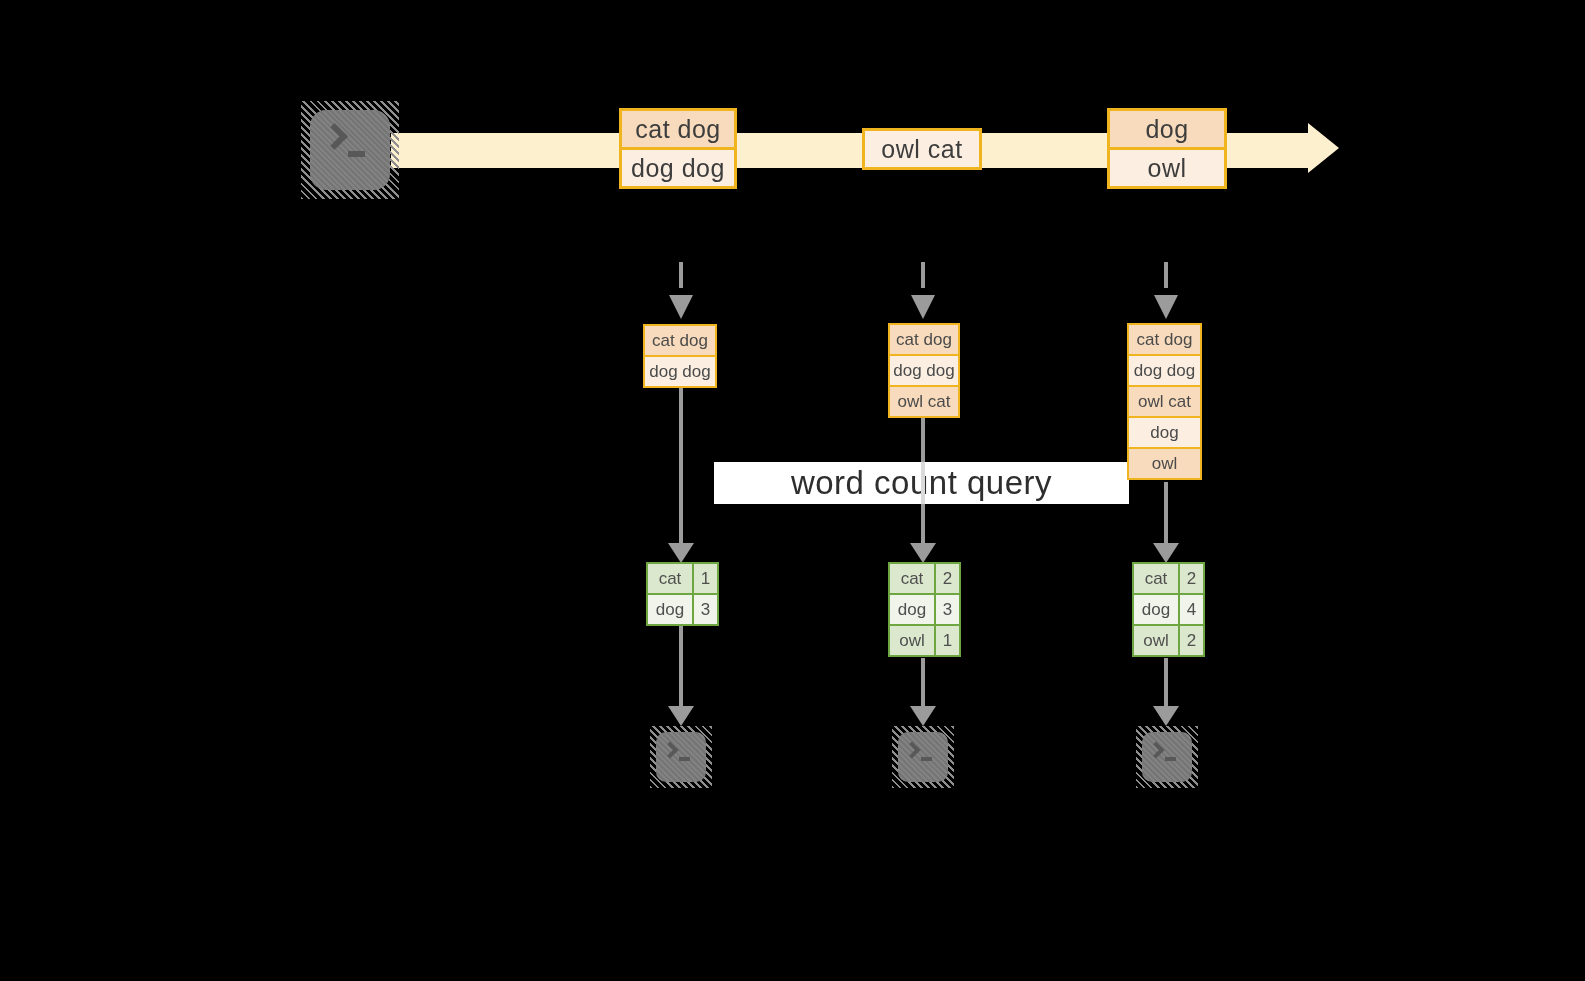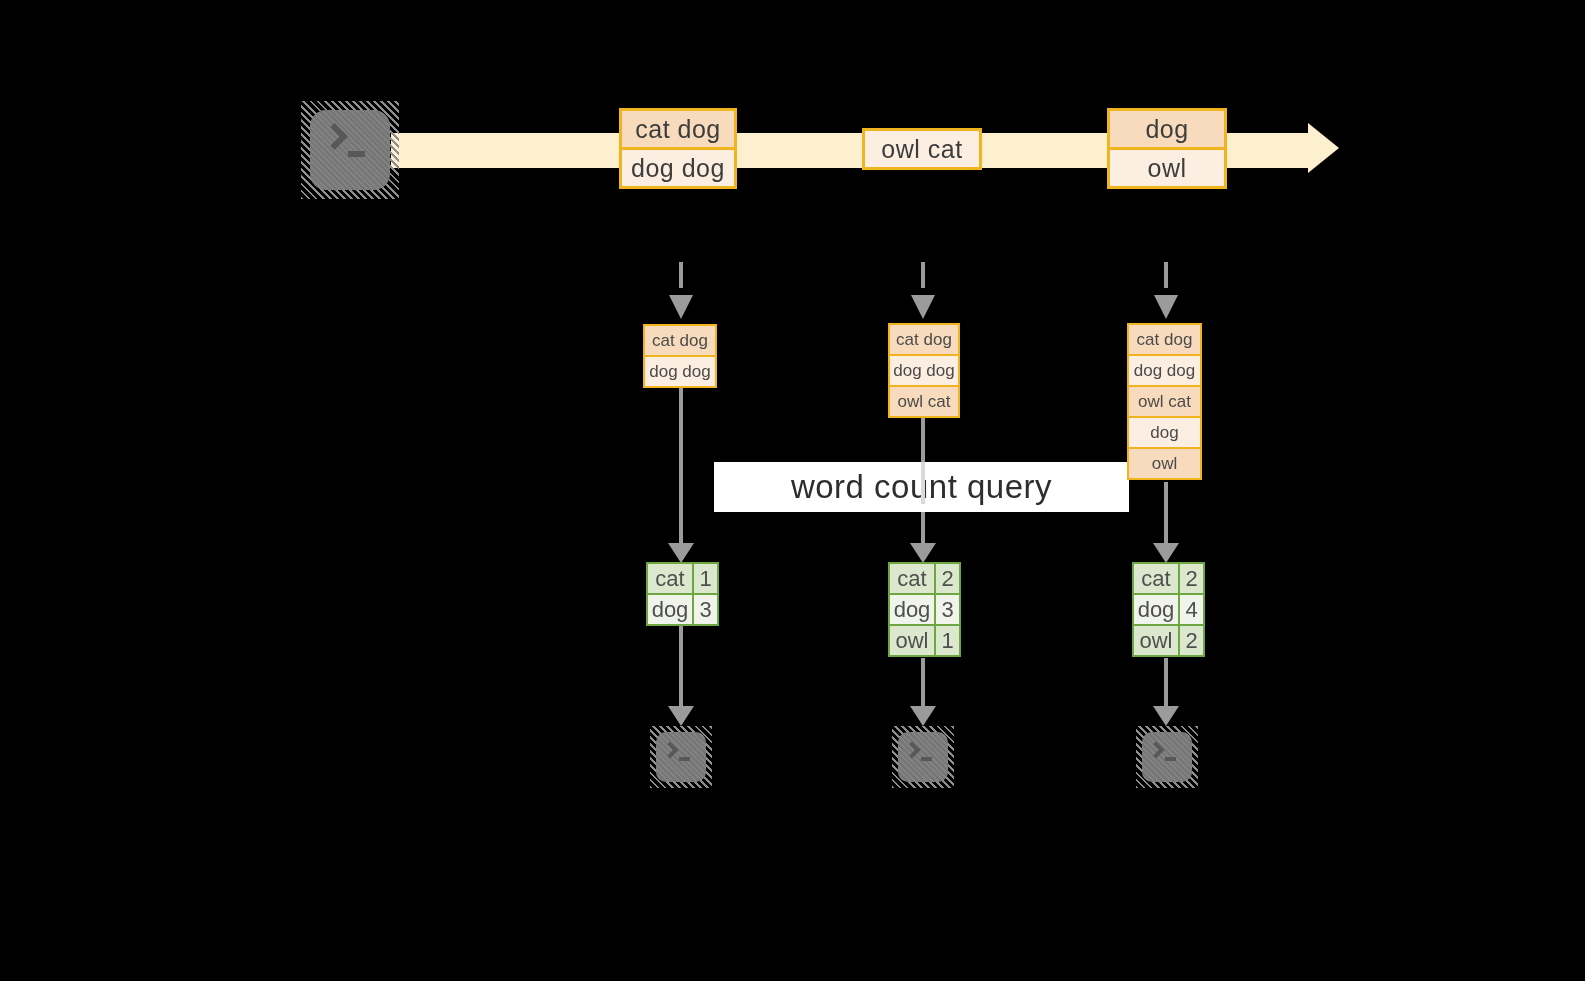--- a/index.html
+++ b/index.html
@@ -23,21 +23,21 @@
   .s-row{height:29px;display:flex;align-items:center;justify-content:center;
          font-size:17px;color:#4b4b4b;}
   .s-row + .s-row{border-top:2px solid #F0B41E;}
 
   .fill-d{background:#F8DBBC;}
   .fill-l{background:#FCEFE1;}
 
   
   .wc{display:grid;grid-template-columns:44px 23px;gap:2px;padding:2px;background:#6EA742;z-index:6;}
   .wc .c{height:29px;display:flex;align-items:center;justify-content:center;
-         font-size:22px;color:#4f4f4f;}
+         font-size:17px;color:#4f4f4f;}
   .row-d{background:#DCE8CD;}
   .row-l{background:#F0F4EB;}
 
   
   .vline{width:4px;background:#9B9B9B;z-index:3;}
   .dash{width:4px;background:#9B9B9B;z-index:3;}
   .head{width:0;height:0;border-left:13px solid transparent;border-right:13px solid transparent;
         border-top:20px solid #9B9B9B;z-index:3;}
   .dhead{width:0;height:0;border-left:12px solid transparent;border-right:12px solid transparent;
          border-top:24px solid #9B9B9B;z-index:3;}
@@ -112,21 +112,21 @@
     <div class="s-row fill-d">owl</div>
   </div>
 
   <div class="abs vline" style="left:660px;top:387px;height:156px;"></div>
   <div class="abs head" style="left:649px;top:543px;"></div>
   <div class="abs vline" style="left:902px;top:417px;height:126px;"></div>
   <div class="abs head" style="left:891px;top:543px;"></div>
   <div class="abs vline" style="left:1145px;top:482px;height:61px;"></div>
   <div class="abs head" style="left:1134px;top:543px;"></div>
 
-  <div class="abs banner" style="left:695px;top:462px;width:415px;height:50px;">
+  <div class="abs banner" style="left:695px;top:462px;width:415px;height:42px;">
     <span>word count query</span>
   </div>
   <div class="abs lseg" style="left:902px;top:462px;height:42px;"></div>
 
   <div class="abs wc" style="left:627px;top:562px;">
     <div class="c row-d">cat</div>
     <div class="c row-d">1</div>
     <div class="c row-l">dog</div>
     <div class="c row-l">3</div>
   </div>

